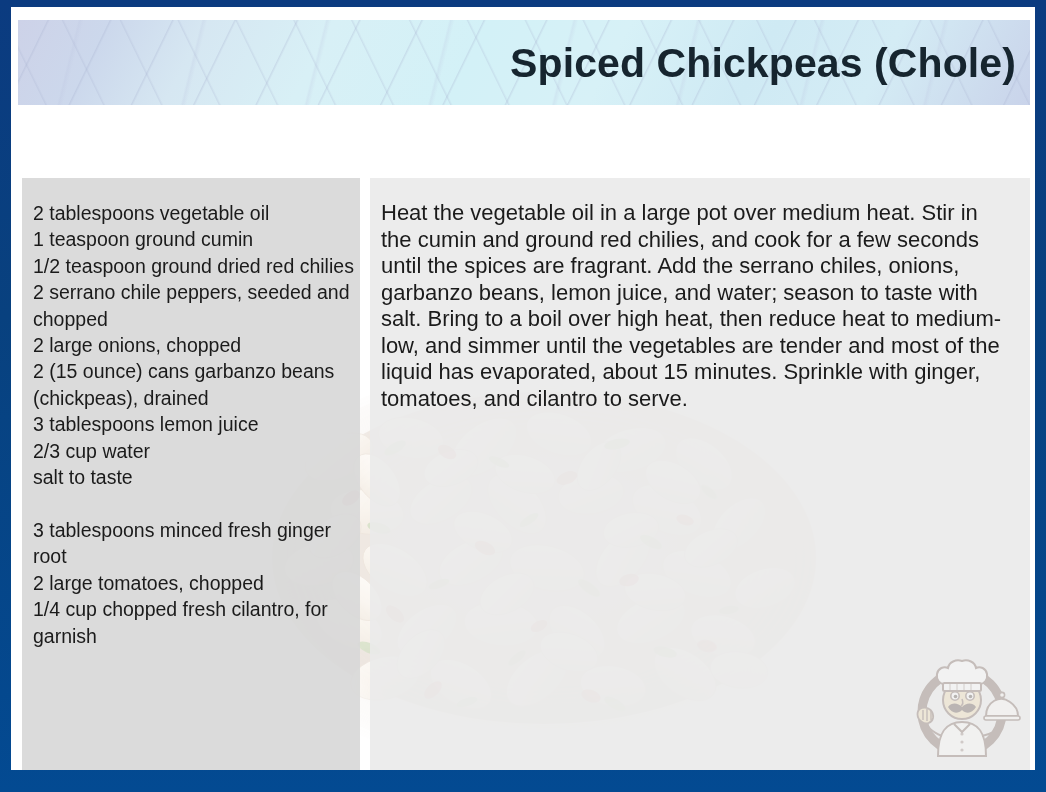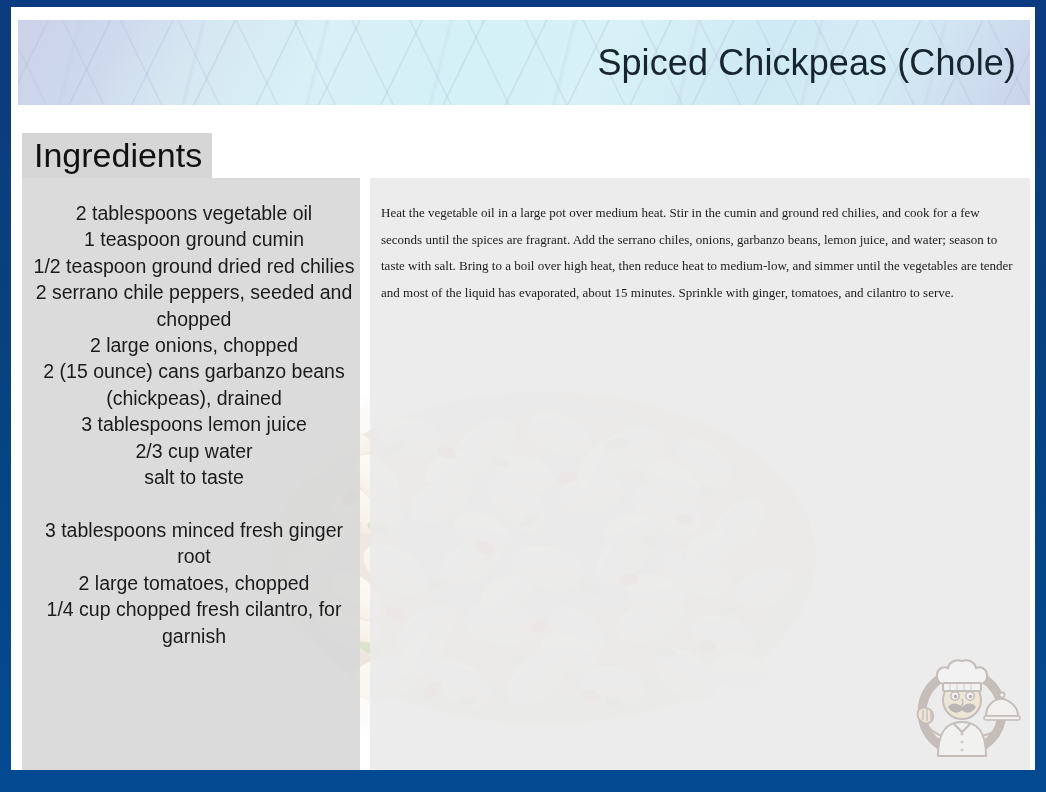--- a/index.html
+++ b/index.html
@@ -76,22 +76,22 @@
         #cfeaf4 72%,
         #d4ecf5 84%,
         #c9d3ea 100%);
     overflow: hidden;
   }
   #banner-title {
     position: absolute;
     right: 14px;
     top: 50%;
     transform: translateY(-50%);
-    font-size: 36px;
-    font-weight: 400;
+    font-size: 41px;
+    font-weight: 700;
     color: #16252f;
     letter-spacing: 0.1px;
     white-space: nowrap;
     font-family: "Liberation Sans", sans-serif;
   }
 
   
   #food-photo {
     position: absolute;
     left: 188px;
@@ -126,21 +126,20 @@
   .panel {
     position: absolute;
     box-sizing: border-box;
   }
   #panel-ingredients {
     left: 11px;
     top: 171px;
     width: 338px;
     height: 592px;
     background: rgba(216,216,216,0.92);
-    text-align: center;
   }
   #panel-directions {
     left: 359px;
     top: 171px;
     width: 660px;
     height: 592px;
     background: rgba(234,234,234,0.90);
   }
 
   .panel-body {
@@ -151,26 +150,26 @@
   }
 
   #ingredients-list {
     font-size: 19.5px;
     line-height: 26.4px;
     white-space: pre-wrap;
     margin: 0;
     font-family: "Liberation Sans", sans-serif;
   }
   #directions-text {
-    font-size: 13px;
+    font-size: 22px;
     line-height: 26.5px;
     margin: 0;
     padding-right: 12px;
     text-align: left;
-    font-family: Liberation Serif, serif;
+    font-family: Liberation Sans, sans-serif;
   }
 
   
   #chef-logo {
     position: absolute;
     right: 12px;
     bottom: 6px;
     width: 122px;
     height: 120px;
     opacity: 0.30;
@@ -301,21 +300,20 @@
           <ellipse cx="508" cy="294" rx="10" ry="6" transform="rotate(12 508 294)"></ellipse>
           <ellipse cx="234" cy="338" rx="11" ry="6" transform="rotate(-44 234 338)"></ellipse>
           <ellipse cx="392" cy="344" rx="10" ry="6" transform="rotate(20 392 344)"></ellipse>
         </g>
       </g>
 
       <ellipse cx="350" cy="215" rx="330" ry="205" fill="none" stroke="#ffffff" stroke-width="16" opacity="0.55"></ellipse>
       <ellipse cx="350" cy="213" rx="303" ry="184" fill="none" stroke="#efe7e0" stroke-width="10" opacity="0.8"></ellipse>
     </svg>
 
-    <div id="tab-ingredients" class="panel-tab">Ingredients</div>
 
     <div id="panel-ingredients" class="panel">
       <div class="panel-body">
         <div id="ingredients-list">2 tablespoons vegetable oil
 1 teaspoon ground cumin
 1/2 teaspoon ground dried red chilies
 2 serrano chile peppers, seeded and chopped
 2 large onions, chopped
 2 (15 ounce) cans garbanzo beans (chickpeas), drained
 3 tablespoons lemon juice

